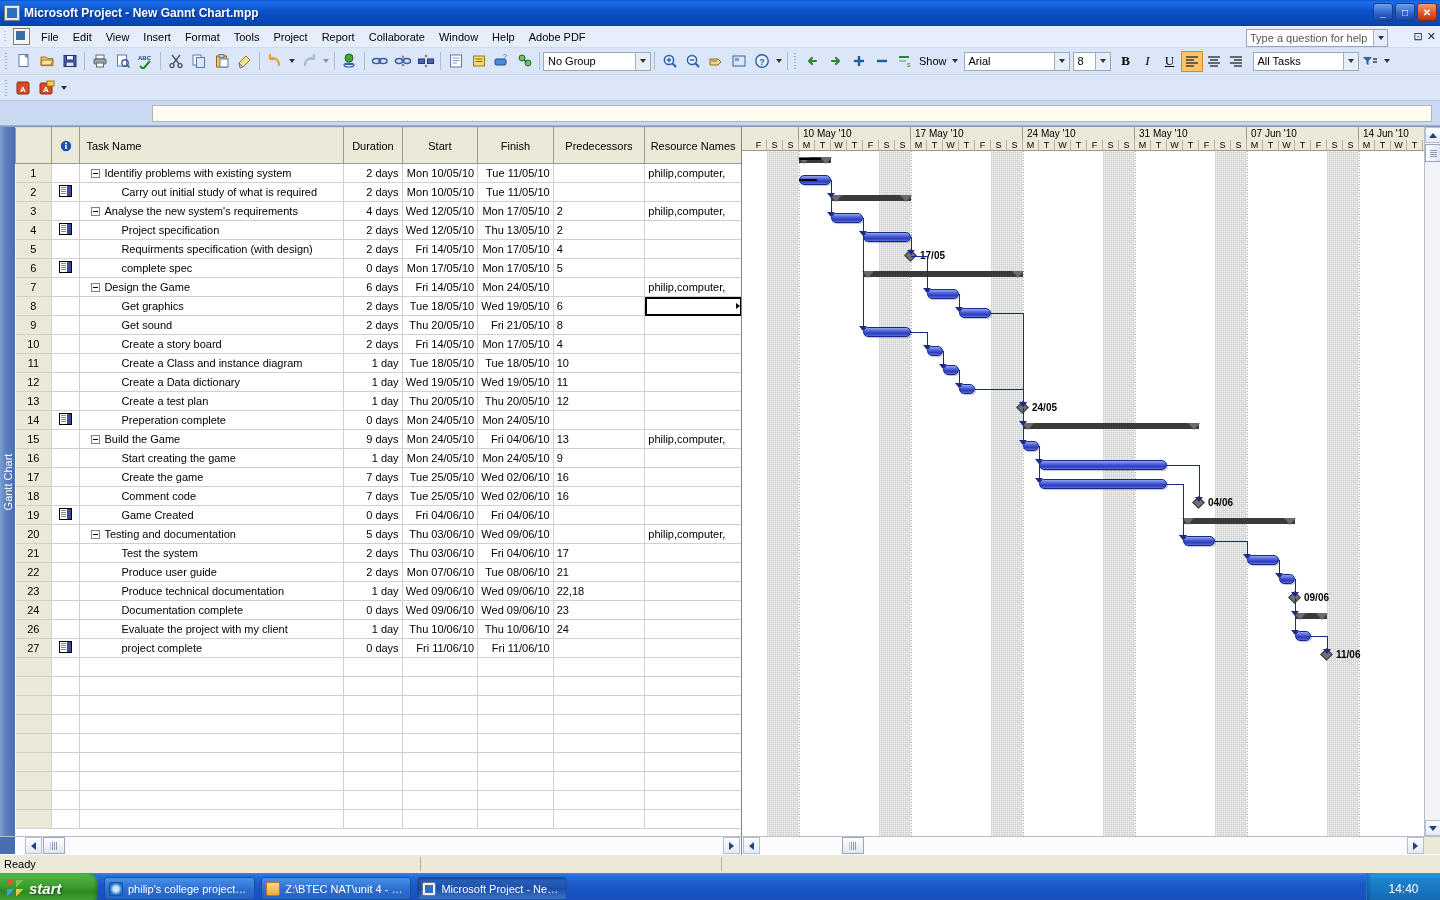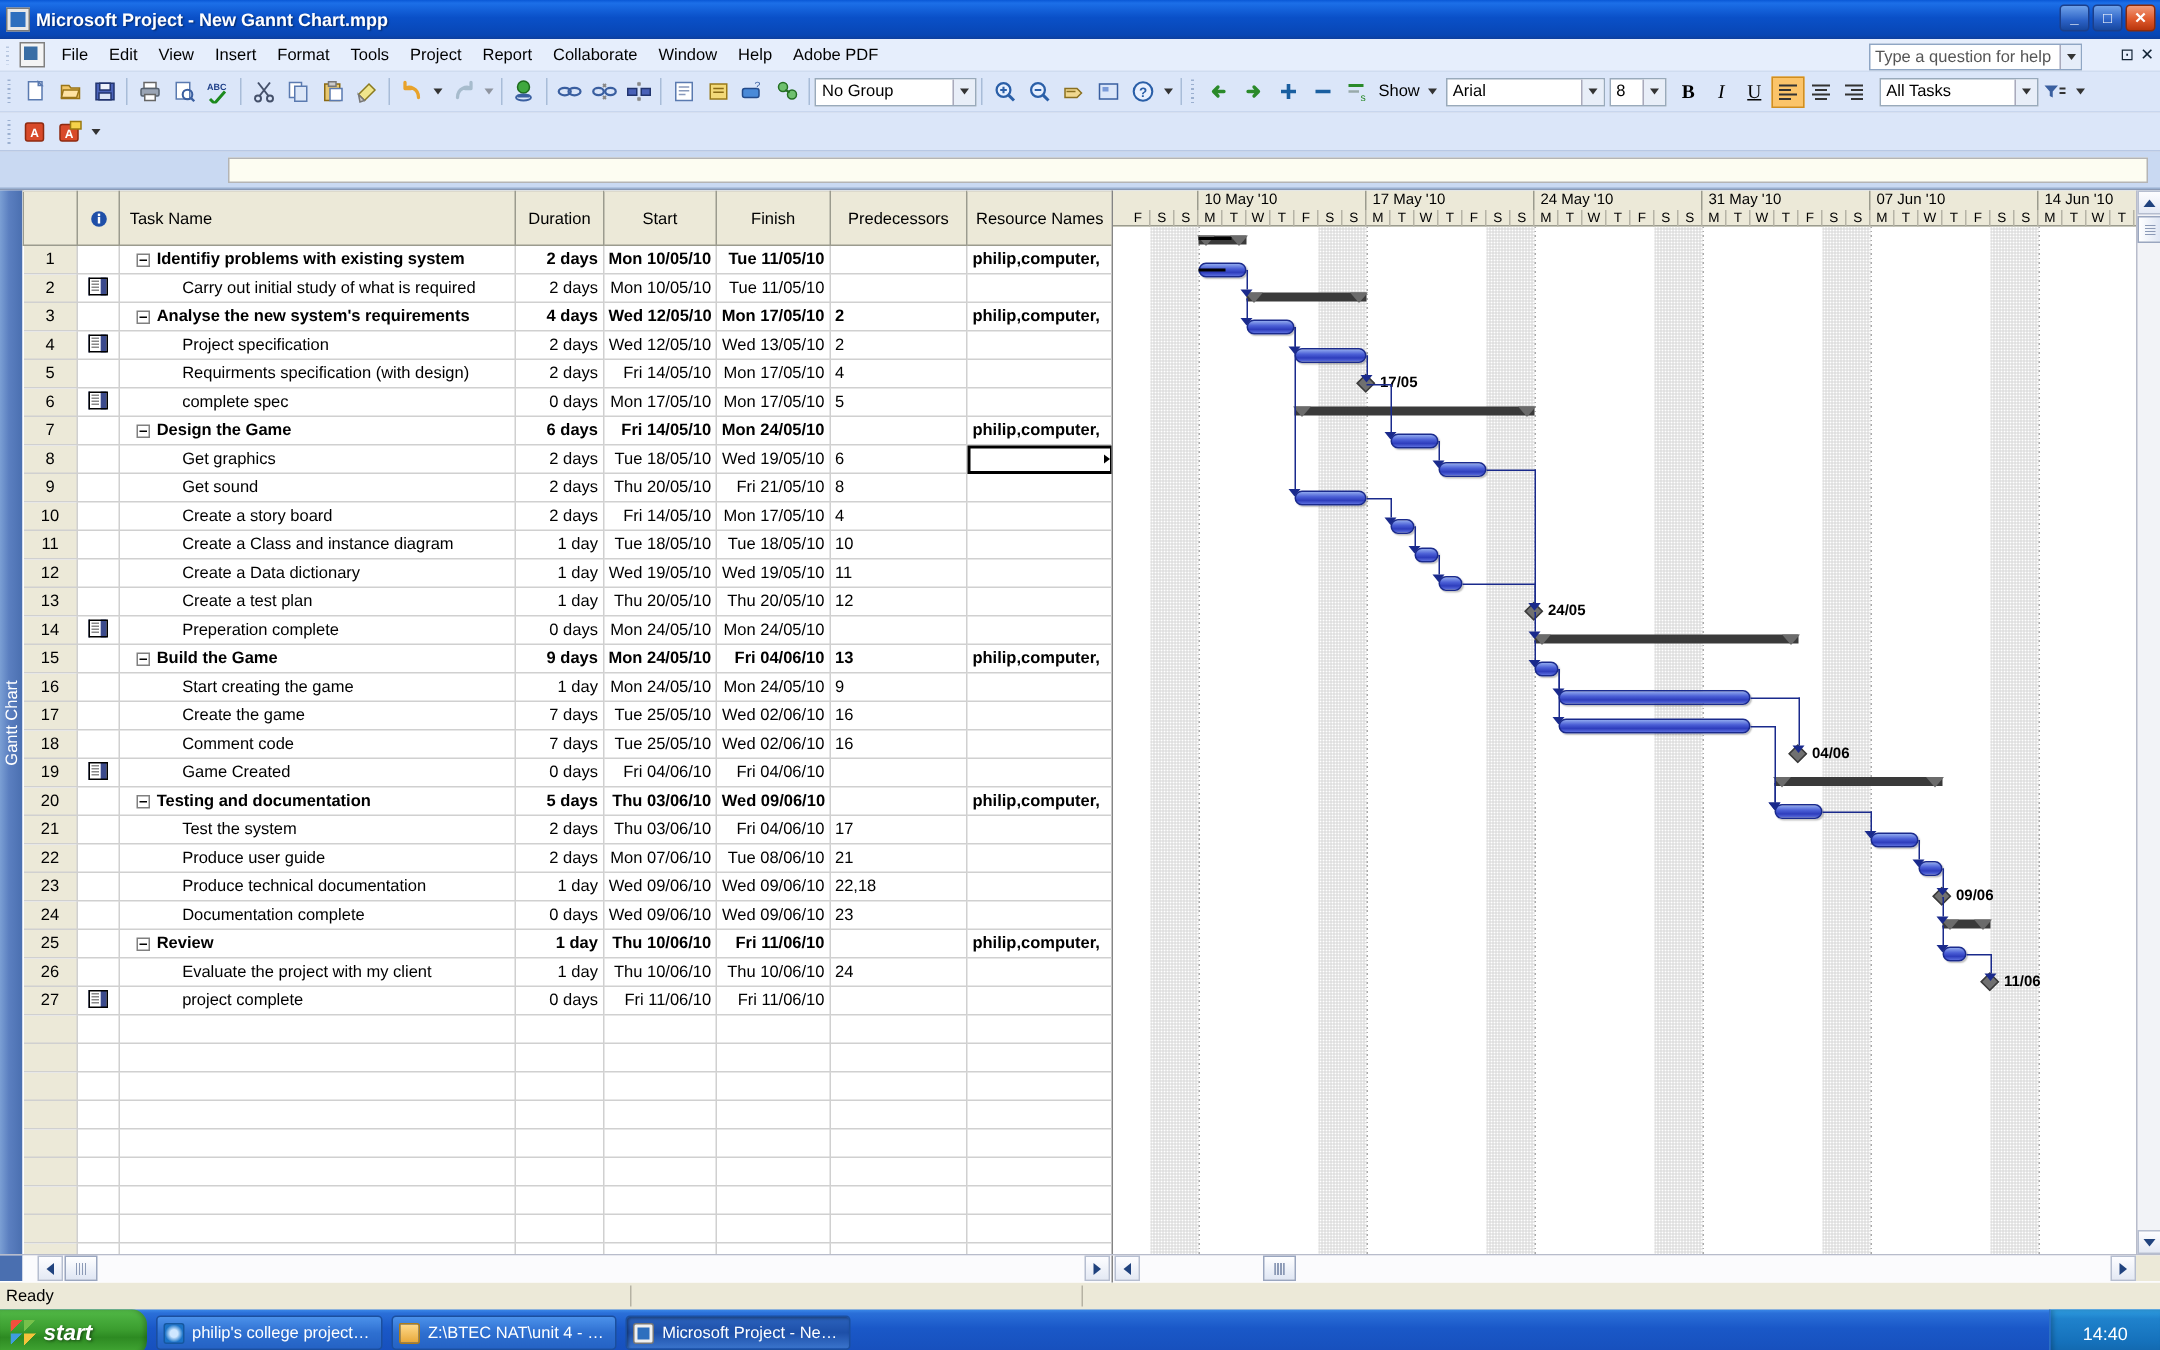--- a/index.html
+++ b/index.html
@@ -177,21 +177,21 @@
     background: #ece9d8; text-align: center; width: 36px;
     border-right: 1px solid #9b9b8e;
   }
   td.c-ind { width: 28px; text-align:center; border-right:1px solid #d0d0d0;}
   td.c-name { width: 262px; }
   td.c-dur { width: 58px; text-align: right; padding-right:6px;}
   td.c-start { width: 75px; text-align: right; padding-right:6px;}
   td.c-finish { width: 75px; text-align: right; padding-right:6px;}
   td.c-pred { width: 91px; text-align: left; }
   td.c-res { width: 96px; text-align: left; }
-  tr.summary td { font-weight: bold; }
+  tr.summary td { font-weight: normal; }
   tr.summary td.c-id { font-weight: normal; }
   .indentwrap { display:flex; align-items:center; height:100%; }
   .outl-box {
     width: 9px; height: 9px; border: 1px solid #808080; background:#fff;
     margin-right: 4px; position: relative; flex:0 0 auto;
   }
   .outl-box:after {
     content:""; position:absolute; left:1px; right:1px; top:3px; height:1px; background:#000;
   }
   .lvl1 { padding-left: 8px; }
@@ -798,21 +798,21 @@
           <tr>
             <td class="c-id">4</td>
             <td class="c-ind"><span class="noteicon"></span></td>
             <td class="c-name">
               <div class="indentwrap lvl2">
                 <span>Project specification</span>
               </div>
             </td>
             <td class="c-dur">2 days</td>
             <td class="c-start">Wed 12/05/10</td>
-            <td class="c-finish">Wed 13/05/10</td>
+            <td class="c-finish">Thu 13/05/10</td>
             <td class="c-pred">2</td>
             <td class="c-res"></td>
           </tr>
           <tr>
             <td class="c-id">5</td>
             <td class="c-ind"></td>
             <td class="c-name">
               <div class="indentwrap lvl2">
                 <span>Requirments specification (with design)</span>
               </div>
@@ -1084,35 +1084,20 @@
             <td class="c-name">
               <div class="indentwrap lvl2">
                 <span>Documentation complete</span>
               </div>
             </td>
             <td class="c-dur">0 days</td>
             <td class="c-start">Wed 09/06/10</td>
             <td class="c-finish">Wed 09/06/10</td>
             <td class="c-pred">23</td>
             <td class="c-res"></td>
-          </tr>
-          <tr class="summary">
-            <td class="c-id">25</td>
-            <td class="c-ind"></td>
-            <td class="c-name">
-              <div class="indentwrap lvl1">
-                <span class="outl-box"></span>
-                <span>Review</span>
-              </div>
-            </td>
-            <td class="c-dur">1 day</td>
-            <td class="c-start">Thu 10/06/10</td>
-            <td class="c-finish">Fri 11/06/10</td>
-            <td class="c-pred"></td>
-            <td class="c-res">philip,computer,</td>
           </tr>
           <tr>
             <td class="c-id">26</td>
             <td class="c-ind"></td>
             <td class="c-name">
               <div class="indentwrap lvl2">
                 <span>Evaluate the project with my client</span>
               </div>
             </td>
             <td class="c-dur">1 day</td>

